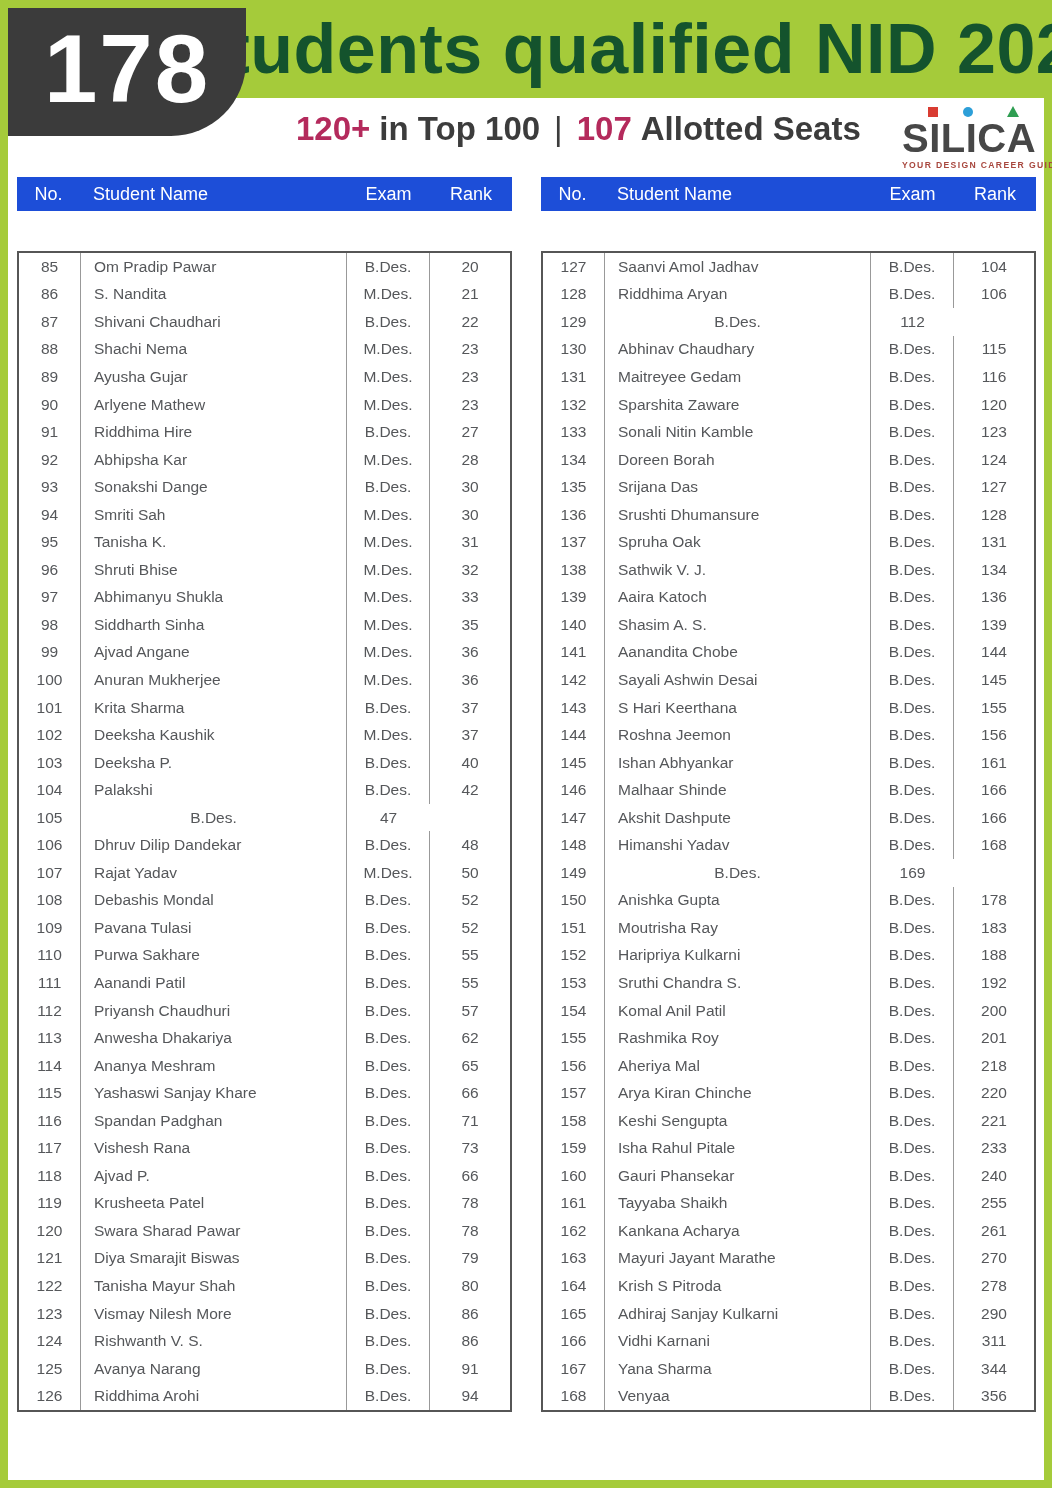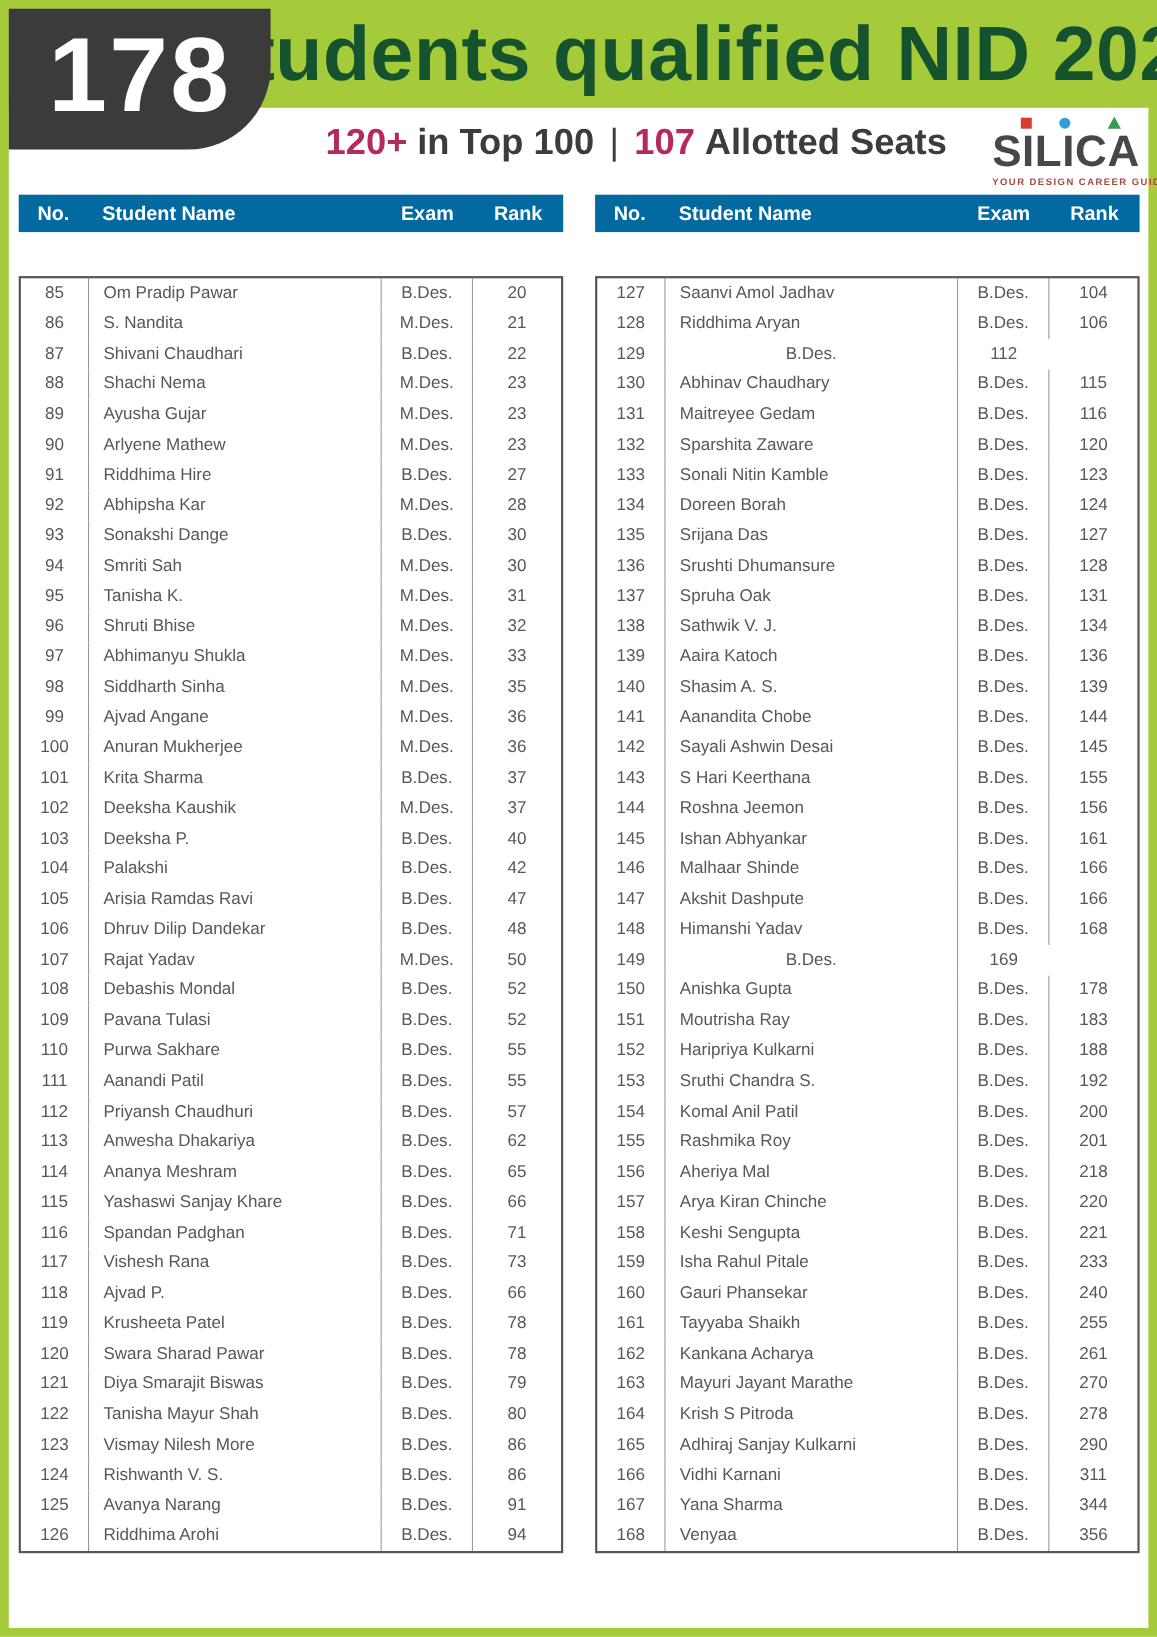--- a/index.html
+++ b/index.html
@@ -118,24 +118,24 @@
     left: 9px; top: 79px;
     display: grid;
     grid-template-columns: 495px 495px;
     column-gap: 29px;
   }
   .thead {
     display: grid;
     grid-template-columns: 63px 267px 83px 82px;
     align-items: center;
     height: 34px;
-    background: #0369a1;
+    background: #1d4ed8;
     color: #ffffff;
     font-size: 18px;
-    font-weight: 700;
+    font-weight: 400;
     margin-bottom: 3px;
   }
   .thead .hcell { text-align: center; }
   .thead .hcell.c1 { text-align: left; padding-left: 13px; }
   .tbody {
     height: 1161px;
     border: 2px solid #565656;
     display: flex;
     flex-direction: column;
     box-sizing: border-box;
@@ -308,21 +308,20 @@
               <div class="cell c3">40</div>
             </div>
             <div class="trow">
               <div class="cell c0">104</div>
               <div class="cell c1">Palakshi</div>
               <div class="cell c2">B.Des.</div>
               <div class="cell c3">42</div>
             </div>
             <div class="trow">
               <div class="cell c0">105</div>
-              <div class="cell c1">Arisia Ramdas Ravi</div>
               <div class="cell c2">B.Des.</div>
               <div class="cell c3">47</div>
             </div>
             <div class="trow">
               <div class="cell c0">106</div>
               <div class="cell c1">Dhruv Dilip Dandekar</div>
               <div class="cell c2">B.Des.</div>
               <div class="cell c3">48</div>
             </div>
             <div class="trow">

